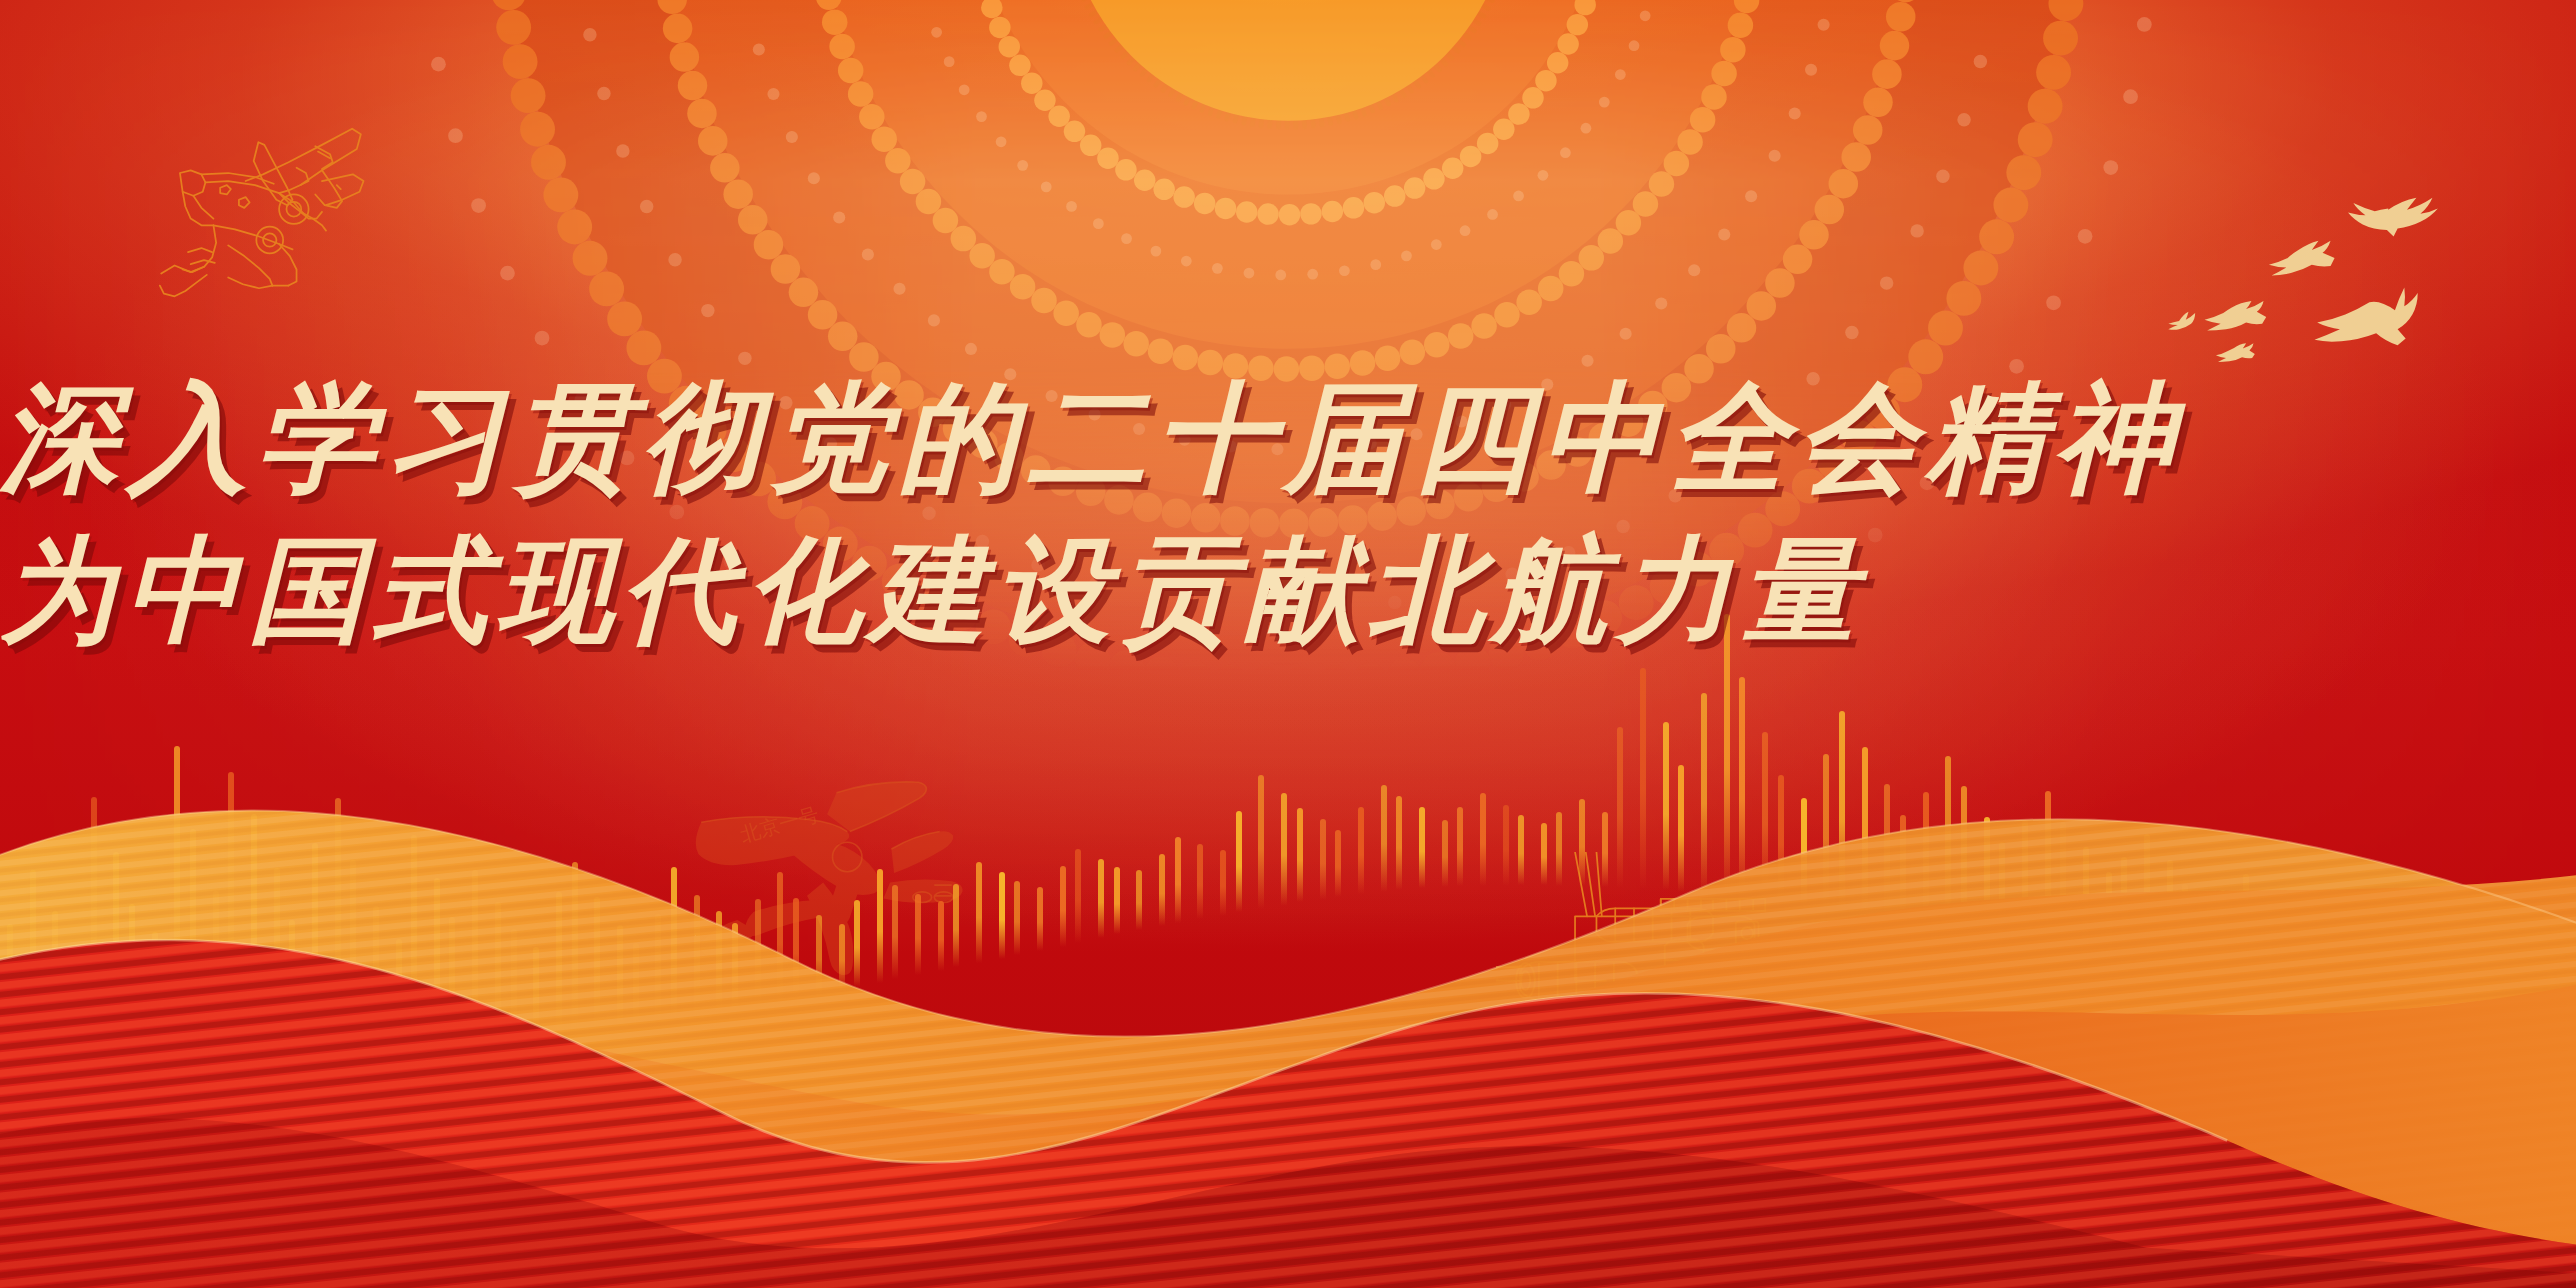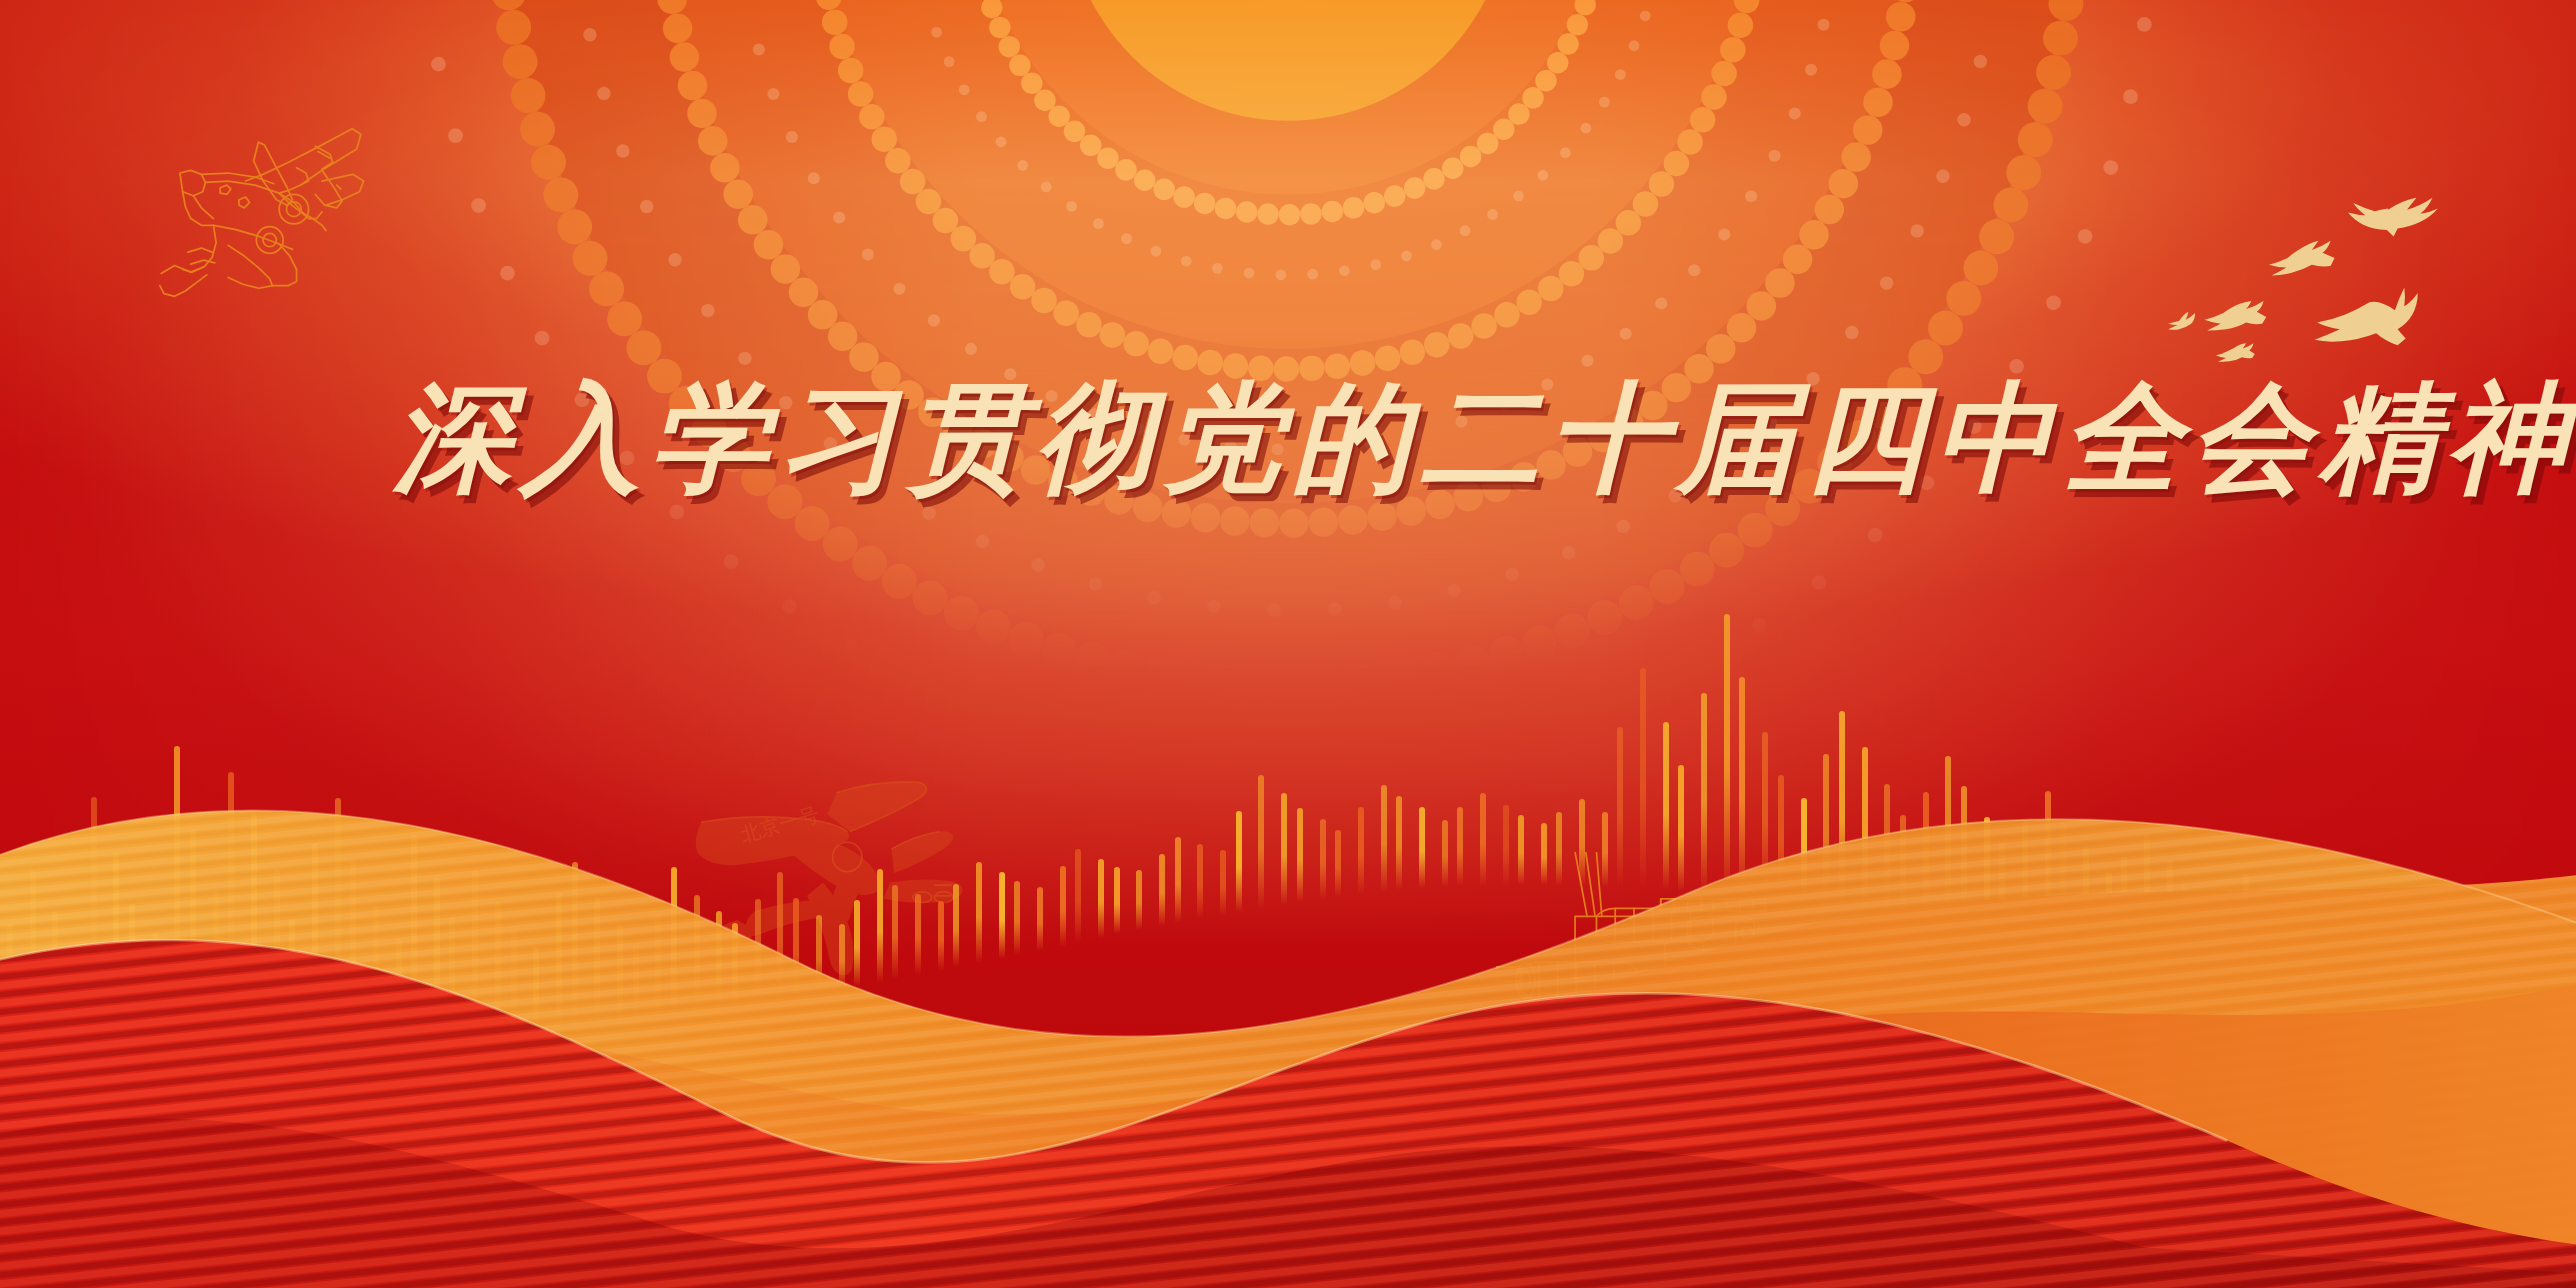--- a/index.html
+++ b/index.html
@@ -28,21 +28,21 @@
     background:
       linear-gradient(180deg, rgba(255,205,135,0) 0%, rgba(255,200,130,.34) 14%, rgba(255,185,115,.30) 36%, rgba(255,170,100,.16) 58%, rgba(255,160,90,0) 74%);
     -webkit-mask-image:linear-gradient(90deg,transparent 0%,rgba(0,0,0,.25) 18%,#000 38%,#000 62%,rgba(0,0,0,.25) 82%,transparent 100%);
             mask-image:linear-gradient(90deg,transparent 0%,rgba(0,0,0,.25) 18%,#000 38%,#000 62%,rgba(0,0,0,.25) 82%,transparent 100%);
     mix-blend-mode:screen;opacity:.85;
   }
 
   
   #title-block{
     position:absolute;left:0;right:0;top:362px;
-    text-align:right;z-index:40;
+    text-align:left;z-index:40;
   }
   .title-line{
     display:block;
     color:#f8e2b6;
     font-family:"Liberation Serif","DejaVu Serif",serif;
     font-weight:700;
     font-size:119px;
     line-height:1.30;
     letter-spacing:9.4px;
     font-style:italic;
@@ -864,16 +864,17 @@
 
     <path d="M-40 1700 C 300 1610, 640 1720, 1000 1830 C 1340 1920, 1660 1790, 2020 1730 C 2400 1665, 2800 1760, 3200 1860 L3880 1900 L3880 1920 L-40 1920 Z" fill="url(#wRedDark)" opacity=".75"></path>
     <path d="M-40 1700 C 300 1610, 640 1720, 1000 1830 C 1340 1920, 1660 1790, 2020 1730 C 2400 1665, 2800 1760, 3200 1860 L3880 1900 L3880 1920 L-40 1920 Z" fill="url(#ribRed)" opacity=".6"></path>
 
     <path d="M-40 1440 C 380 1330, 700 1470, 1080 1660 C 1460 1850, 1760 1620, 2140 1520 C 2520 1420, 2900 1520, 3320 1700" fill="none" stroke="#ffe7b0" stroke-width="4" opacity=".45"></path>
     <path d="M-40 1290 C 340 1130, 760 1220, 1180 1430 C 1620 1650, 2080 1520, 2520 1330 C 2940 1150, 3400 1210, 3880 1390" fill="none" stroke="#ffd79a" stroke-width="3" opacity=".4"></path>
   </svg>
 
   <div id="title-block">
     <span class="title-line l1">深入学习贯彻党的二十届四中全会精神</span>
+    <span class="title-line l2">为中国式现代化建设贡献北航力量</span>
   </div>
 
 </div>
 
 
 </body></html>

